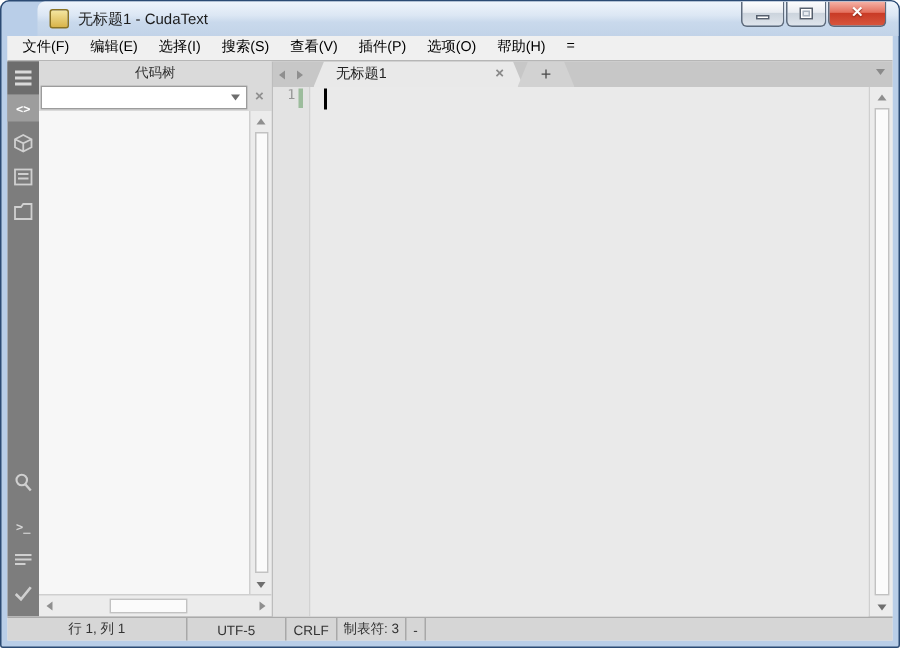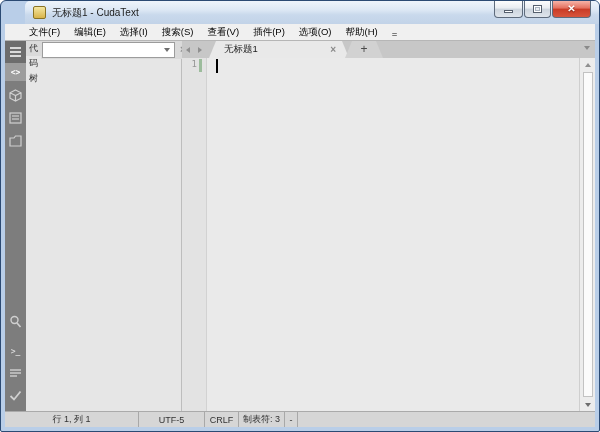--- a/index.html
+++ b/index.html
@@ -34,37 +34,37 @@
   .glyph-bar { width:9px; height:3px; background:#fff; border:1px solid #56606e; margin-top:5px; }
   .glyph-box { width:9px; height:8px; background:#fff; border:1px solid #56606e; position:relative; }
   .glyph-box::after{ content:""; position:absolute; left:1px; right:1px; top:1px; bottom:1px; background:#e9edf2; border:1px solid #aab4c0;}
   .glyph-x { color:#fff; font-size:10px; font-weight:bold; text-shadow:0 1px 1px #7e1d0e; line-height:1; }
 
   
   .client { position:absolute; top:23px; left:4px; right:4px; bottom:4px;
     display:flex; flex-direction:column; background:#f0f0f0; }
 
   .menubar { height:17px; background:#f0f0f0; border-bottom:1px solid #b6b6b6;
-    display:flex; align-items:flex-end; padding-left:17px; flex:0 0 17px; }
+    display:flex; align-items:flex-start; padding-left:3px; flex:0 0 17px; }
   .menu-item { font-size:9.5px; color:#000; padding:1px 7px; cursor:default; }
 
   .main { flex:1; display:flex; min-height:0; }
 
   
   .sidebar { width:21px; background:#7d7d7d; display:flex; flex-direction:column; flex:0 0 21px; }
   .side-tile { width:21px; height:20px; display:flex; align-items:center; justify-content:center; color:#d6d6d6; }
   .side-tile.menu { height:22px; background:#6d6d6d; flex-direction:column; justify-content:center; gap:2px; }
   .side-tile.selected { background:#9d9d9d; color:#ffffff; }
   .hbar { width:11px; height:2px; background:#d9d9d9; }
   .txt-ic { font-family:"DejaVu Sans Mono",monospace; font-size:8px; font-weight:bold; letter-spacing:0; }
   .side-spacer { flex:1; }
   .side-svg { display:block; }
 
   
-  .treepanel { width:156px; flex:0 0 156px; display:flex; flex-direction:row; background:#e6e6e6; border-right:1px solid #bdbdbd; }
+  .treepanel { width:156px; flex:0 0 156px; display:flex; flex-direction:column; background:#e6e6e6; border-right:1px solid #bdbdbd; }
   .tree-header { height:15px; background:#dadada; font-size:9px; color:#333; text-align:center; line-height:15px; flex:0 0 15px; }
   .tree-toolbar { height:18px; flex:0 0 18px; display:flex; align-items:center; background:#dadada; }
   .combo { flex:1; height:16px; margin-left:1px; background:#ffffff; border:1px solid #9c9c9c; display:flex; align-items:center; }
   .combo input { flex:1; min-width:0; border:none; outline:none; height:12px; font-size:9px; background:transparent; }
   .combo-arrow { width:14px; display:flex; justify-content:center; }
   .tri-down { width:0; height:0; border-left:3px solid transparent; border-right:3px solid transparent; border-top:4px solid #6e6e6e; }
   .tri-up   { width:0; height:0; border-left:3px solid transparent; border-right:3px solid transparent; border-bottom:4px solid #8f8f8f; }
   .tri-left { width:0; height:0; border-top:3px solid transparent; border-bottom:3px solid transparent; border-right:4px solid #8f8f8f; }
   .tri-right{ width:0; height:0; border-top:3px solid transparent; border-bottom:3px solid transparent; border-left:4px solid #8f8f8f; }
   .x-btn { width:16px; text-align:center; color:#8f8f8f; font-size:10px; font-weight:bold; line-height:18px; }
@@ -94,21 +94,21 @@
   .line-num { position:absolute; top:1px; left:0; width:15px; text-align:right; font-size:9px; color:#969696; }
   .save-marker { position:absolute; top:1px; right:4px; width:3px; height:13px; background:#9cbc9c; }
   .editor-surface { flex:1; background:#eaeaea; position:relative; }
   .caret { position:absolute; left:9px; top:1px; width:2px; height:14px; background:#000; animation:blink 1s steps(1) infinite; }
   @keyframes blink { 50% { opacity:0; } }
 
   
   .statusbar { height:16px; flex:0 0 16px; background:#d6d6d6; border-top:1px solid #aaaaaa;
     display:flex; font-size:9px; color:#333; }
   .status-cell { border-right:1px solid #a8a8a8; display:flex; align-items:center; justify-content:center; white-space:nowrap; }
-  .c1{width:134px;} .c2{width:66px;} .c3{width:34px;} .c4{width:86px;} .c5{width:46px;} .c6{width:13px;}
+  .c1{width:120px;} .c2{width:66px;} .c3{width:34px;} .c4{width:86px;} .c5{width:46px;} .c6{width:13px;}
   .cfill{flex:1; border-right:none;}
 </style>
 </head>
 <body>
 
 <div class="frame">
 
   <div class="titlebar">
     <div class="app-icon"></div>
     <div class="title-text">无标题1 - CudaText</div>

